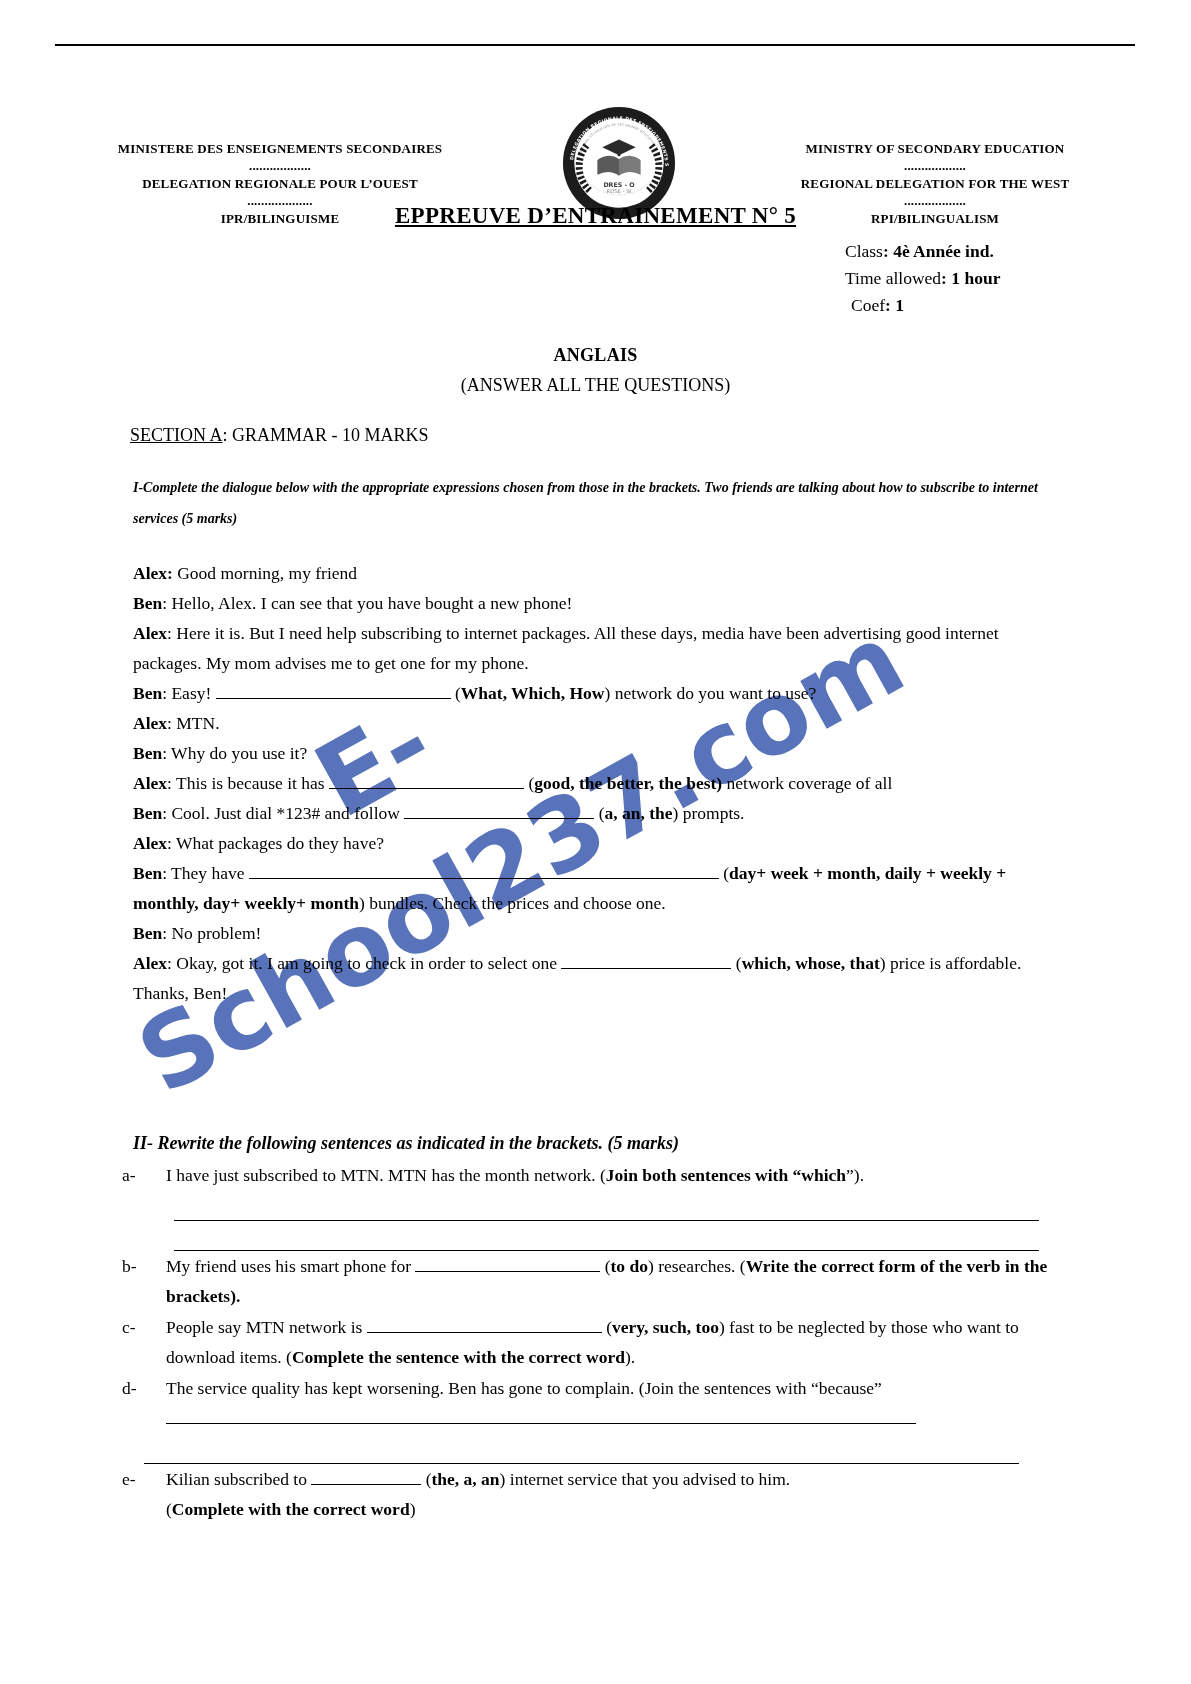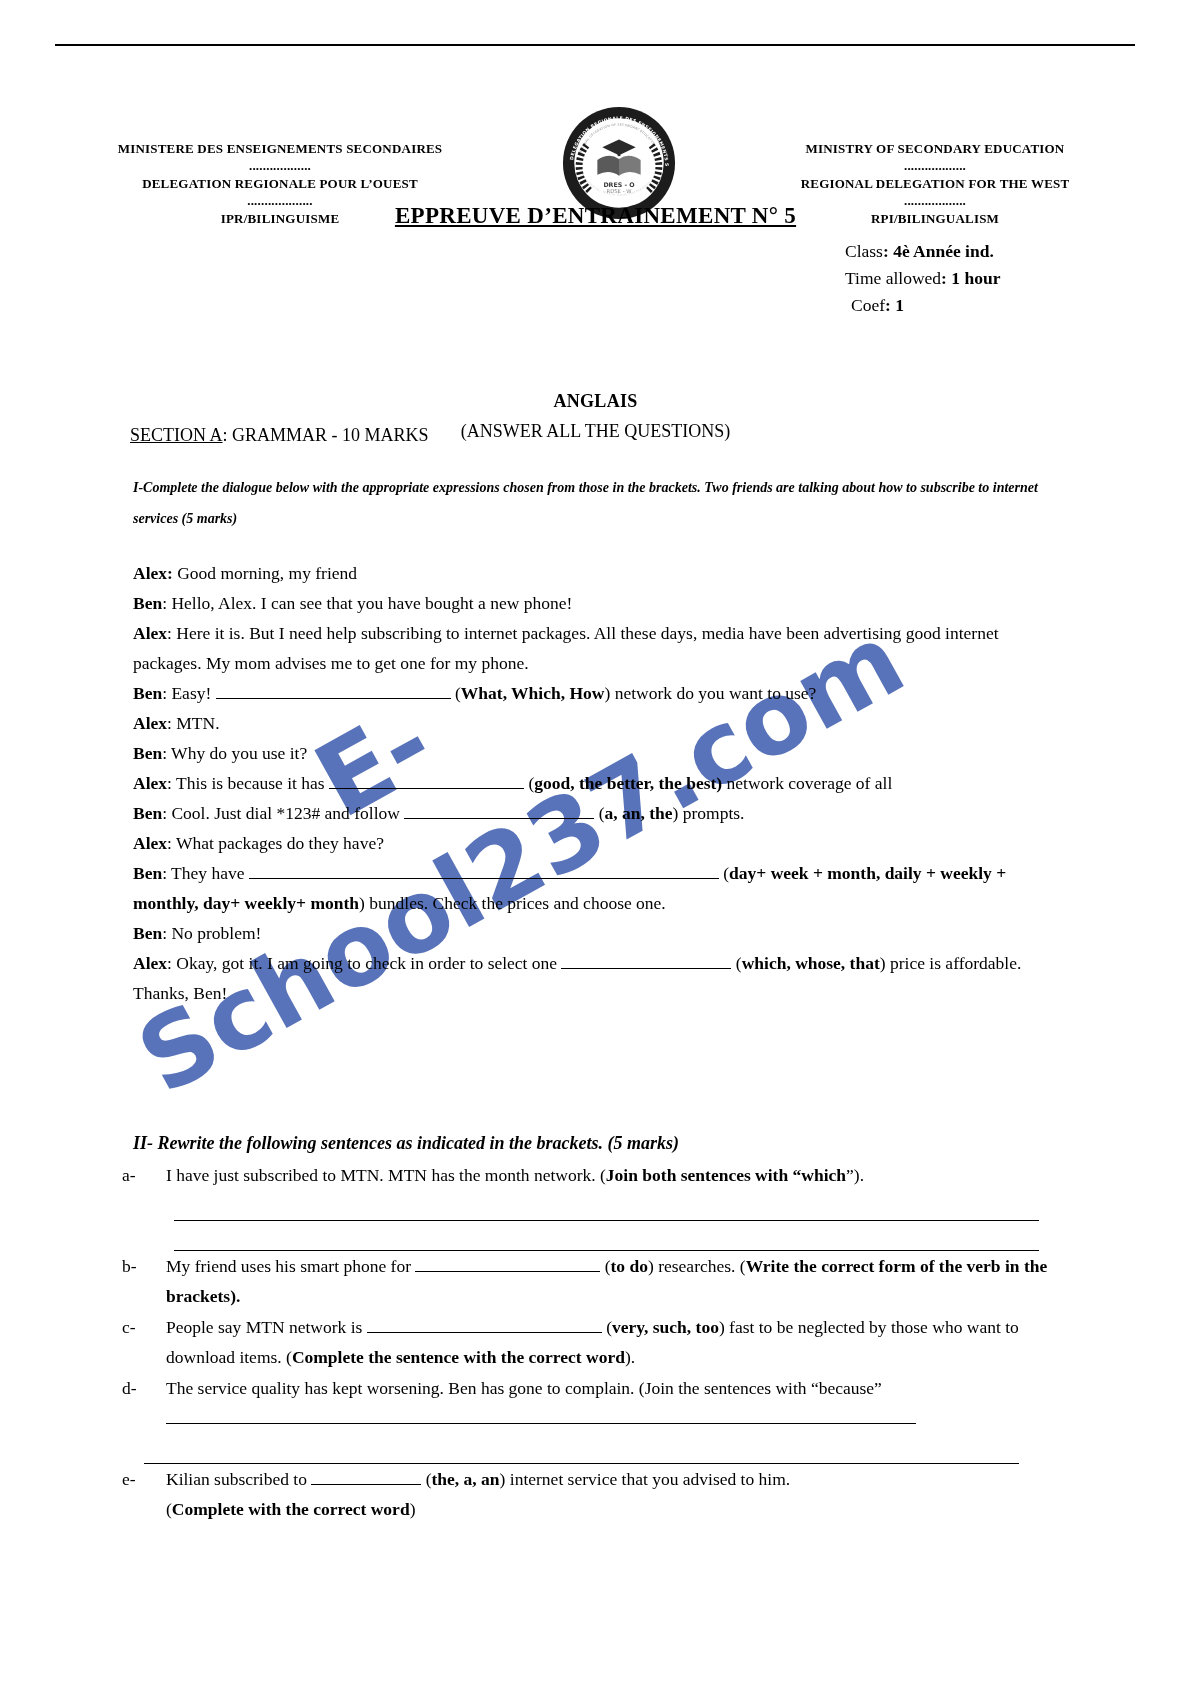--- a/index.html
+++ b/index.html
@@ -12,21 +12,21 @@
   .header { position:absolute; top:62px; left:90px; width:1010px; display:flex; justify-content:space-between; align-items:flex-end;margin-top:40px; }
   .hblock { text-align:center; font-weight:bold; font-size:13px; line-height:17.5px; letter-spacing:.2px; }
   .hblock.left { width:380px; }
   .hblock.right { width:330px; }
   .logo-wrap { width:120px; margin-top:2px; }
   .title-row { position:absolute; top:203px; left:0; width:100%; text-align:center; }
   .doc-title { font-weight:bold; font-size:23px; text-decoration:underline; letter-spacing:.3px; }
   .meta { position:absolute; top:238px; left:845px; font-size:17.5px; line-height:27px; }
   .meta .coef { padding-left:6px; }
   .subject-block { position:absolute; top:340px; left:0; width:100%; text-align:center; line-height:30px; }
-  .subject { font-weight:bold; font-size:18px; letter-spacing:.3px;margin-top:46px; }
+  .subject { font-weight:bold; font-size:18px; letter-spacing:.3px; }
   .answer-all { font-size:18px; }
   .section-a { position:absolute; top:425px; left:130px; font-size:18px; font-weight:normal; }
   .section-a .ul { text-decoration:underline; }
   .ex1 { position:absolute; top:472px; left:133px; width:932px; }
   .ihead { font-weight:bold; font-style:italic; font-size:14px; line-height:31px; margin-bottom:24px; }
   .dlg { line-height:30px; }
   .dline { min-height:30px; }
   .b { font-weight:bold; }
   .blank { display:inline-block; border-bottom:1.6px solid #000; height:1.05em; vertical-align:baseline; }
   .ex2 { position:absolute; top:1128px; left:120px; width:950px; }

